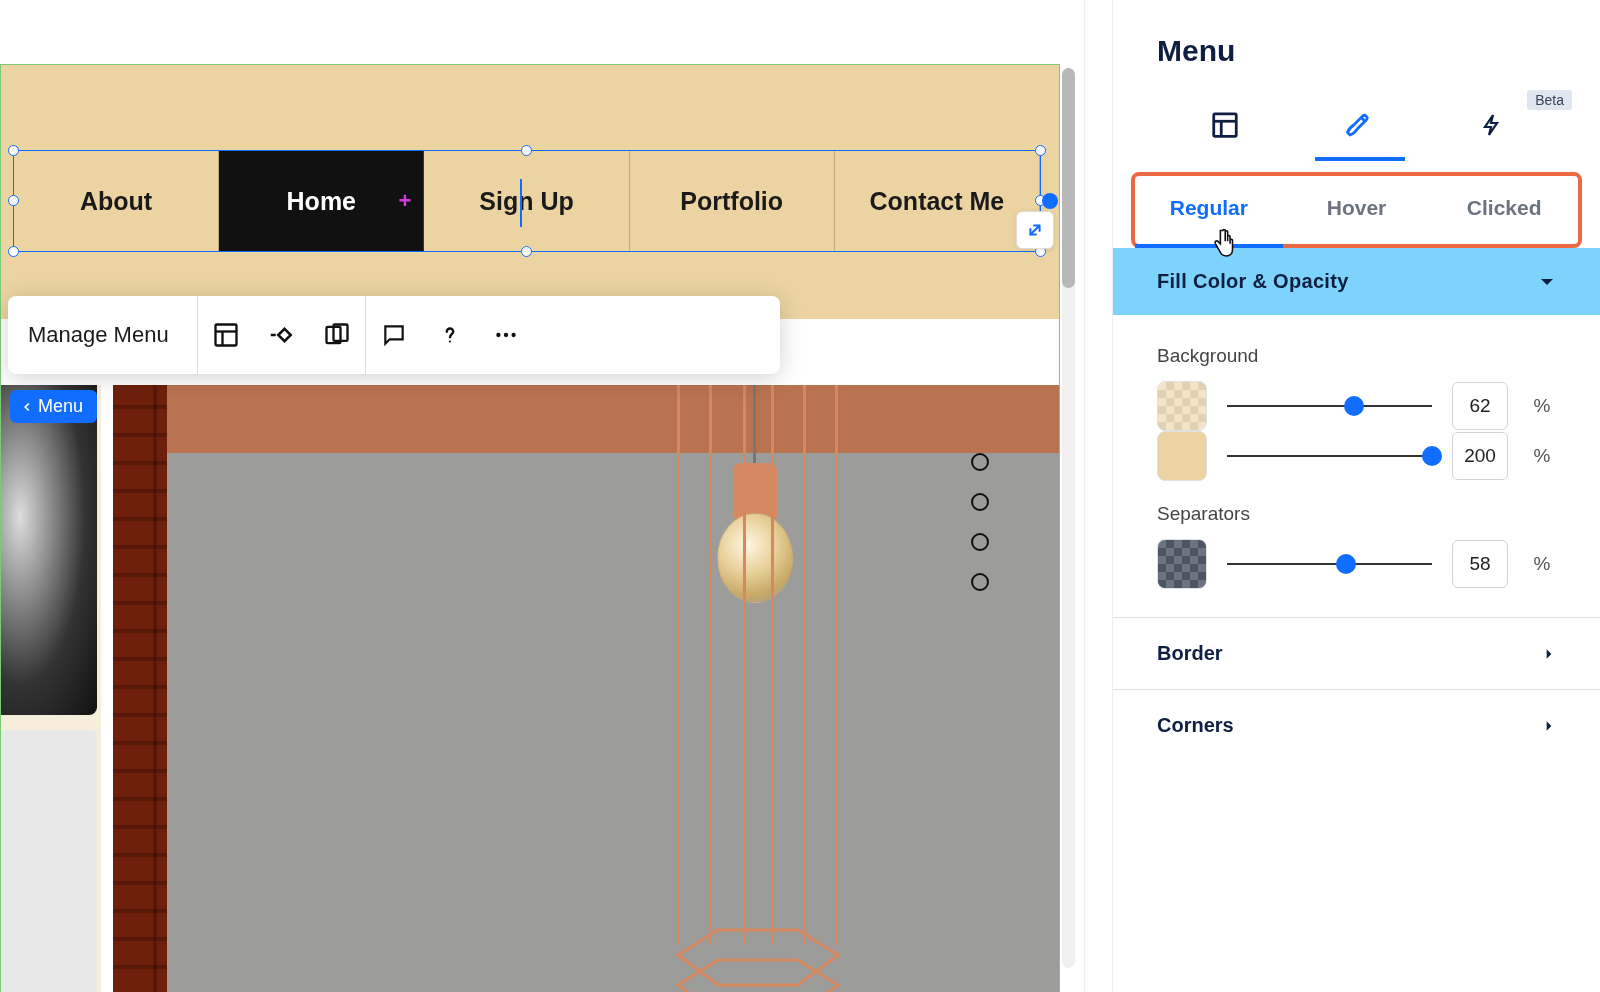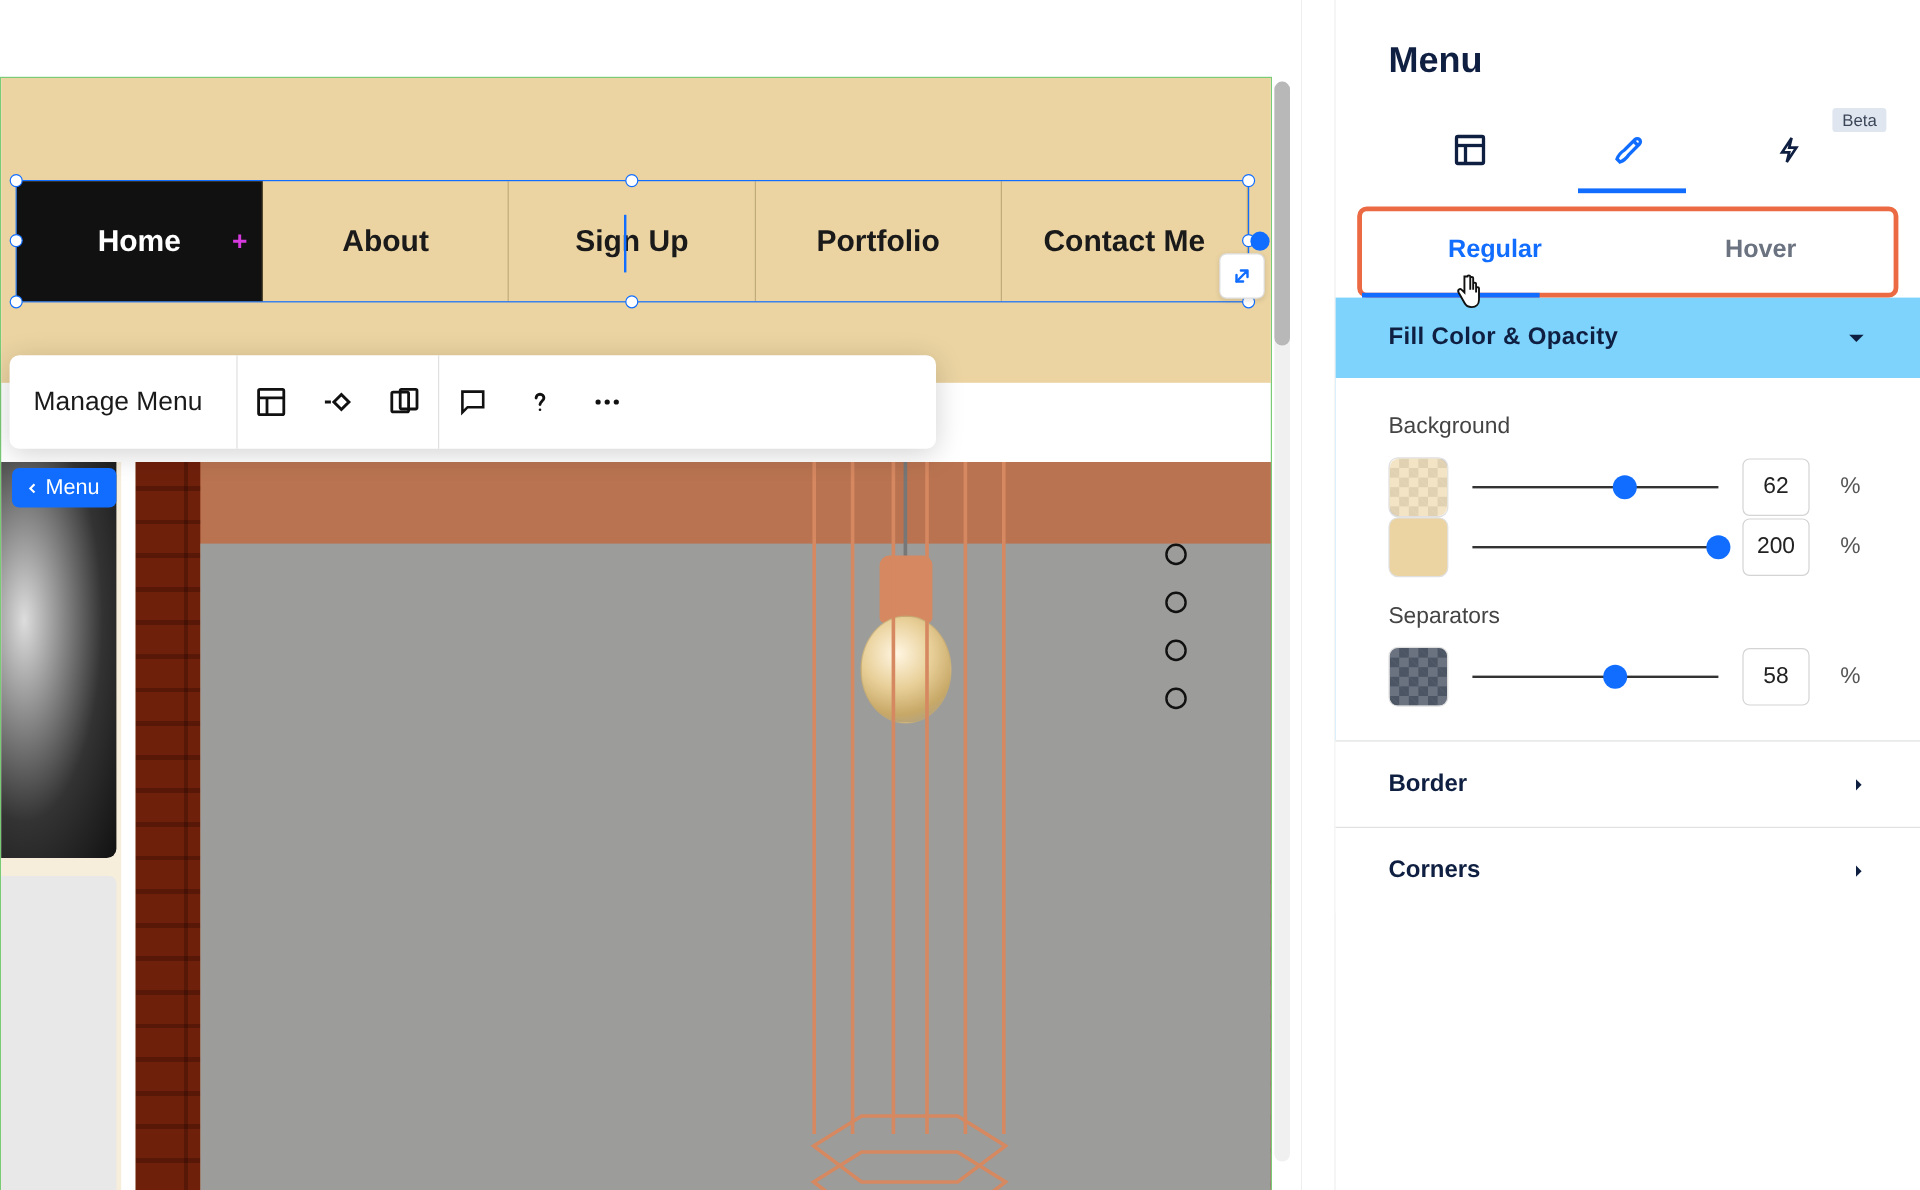--- a/index.html
+++ b/index.html
@@ -383,26 +383,26 @@
 
 <div class="app">
   <div class="canvas-area">
     <div class="scroll-track">
       <div class="scroll-thumb"></div>
     </div>
 
     <div class="canvas-shell">
       <div class="menu-strip">
         <div class="nav-bar">
+          <div class="nav-item">
+            <span>About</span>
+          </div>
           <div class="nav-item active">
             <span>Home</span>
             <span class="plus-badge">+</span>
-          </div>
-          <div class="nav-item">
-            <span>About</span>
           </div>
           <div class="nav-item">
             <span>Sign Up</span>
           </div>
           <div class="nav-item">
             <span>Portfolio</span>
           </div>
           <div class="nav-item">
             <span>Contact Me</span>
           </div>
@@ -532,20 +532,21 @@
         <svg width="24" height="30" viewBox="0 0 24 24" fill="none" stroke="#0f1f41" stroke-width="2.2">
           <path d="M13 2L5 14h6l-2 8 8-12h-6z"></path>
         </svg>
       </div>
       <span class="beta-tag">Beta</span>
     </div>
 
     <div class="state-tabs">
       <div class="state-tab active">Regular</div>
       <div class="state-tab">Hover</div>
+      <div class="state-tab">Clicked</div>
       <div class="state-underline"></div>
       <div class="cursor-hand">
         <svg width="30" height="34" viewBox="0 0 24 28">
           <path d="M9 2v11l-2-2c-1-1-3 0-2 2l4 7c1 2 2 3 5 3s5-2 5-5v-8c0-1-2-1-2 0v3-6c0-1-2-1-2 0v4-8c0-1-2-1-2 0v8-9c0-1-2-1-2 0z" fill="#fff" stroke="#111" stroke-width="1.3"></path>
         </svg>
       </div>
     </div>
 
     <div class="accordion">
       <div class="acc-head">

